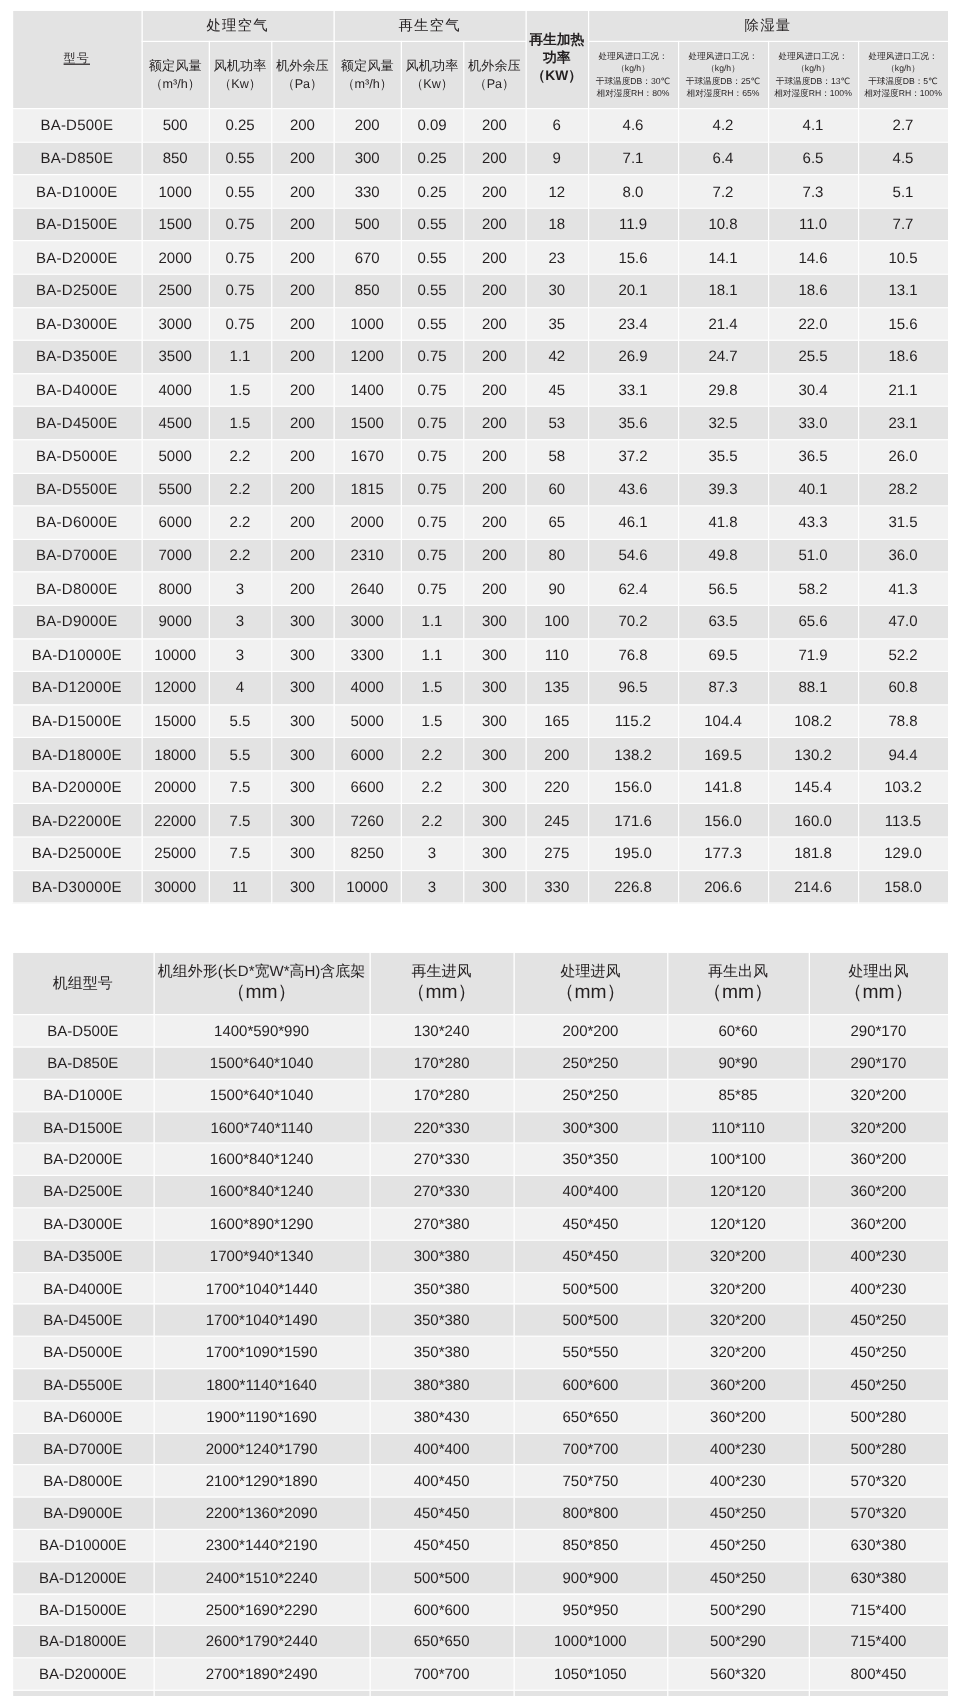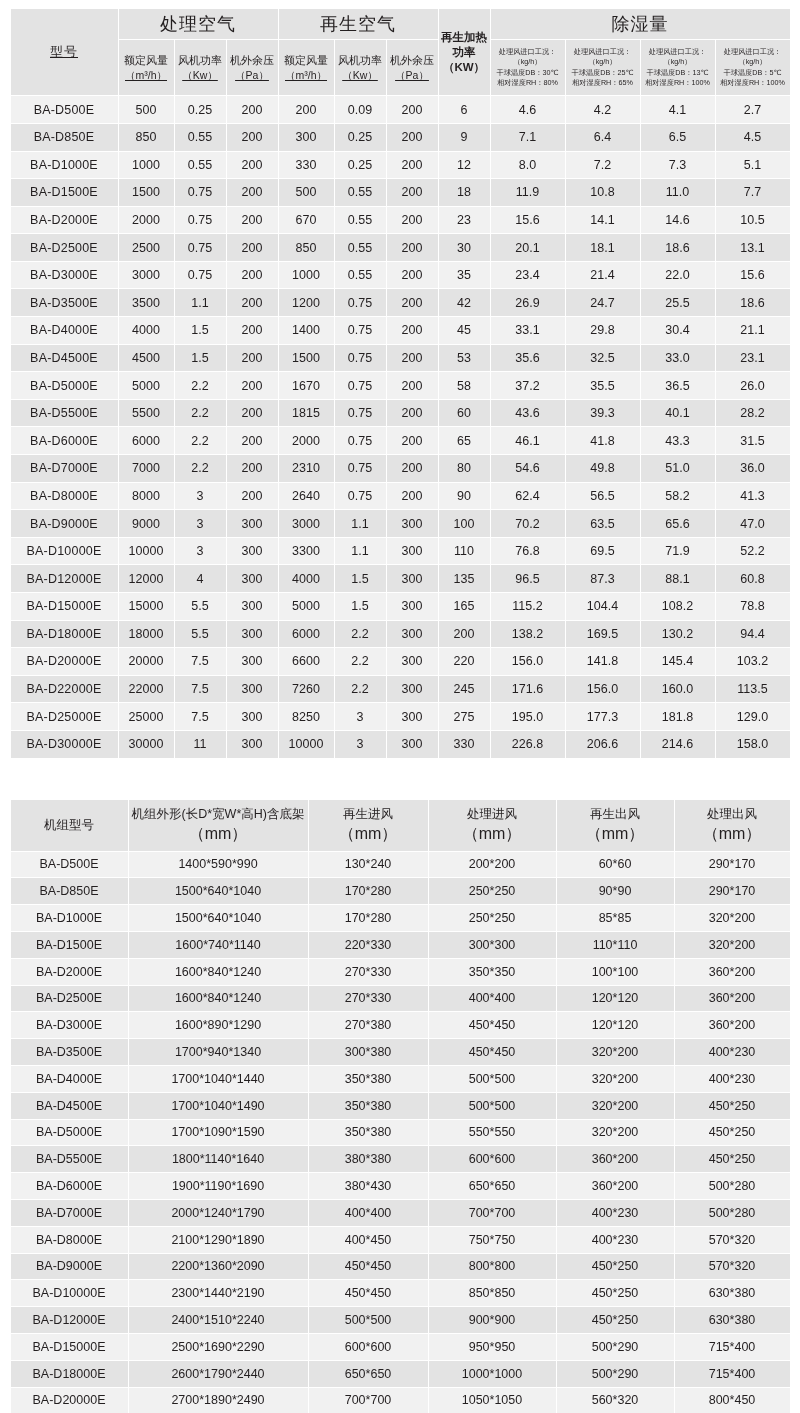--- a/index.html
+++ b/index.html
@@ -30,35 +30,35 @@
     color: #231f20;
   }
   
   .t1 thead th {
     background: #e3e3e3;
     font-size: 11.5px;
     line-height: 1.35;
     padding: 3px 2px;
   }
   .t1 thead th.model {
-    font-size: 13px;
+    font-size: 10px;
     letter-spacing: 1px;
     text-decoration: underline;
   }
   .t1 thead th.grp {
-    font-size: 18px;
+    font-size: 12px;
     letter-spacing: 1px;
     height: 26px;
   }
   .t1 thead th.sub {
     font-size: 11px;
     height: 48px;
     padding: 13px 1px;
   }
-  .t1 thead th.sub .u { display: block; font-size: 10.5px; text-decoration: underline; }
+  .t1 thead th.sub .u { display: block; font-size: 10.5px; }
   .t1 thead th.tiny {
     font-size: 7.2px;
     line-height: 1.45;
     padding: 2px 2px;
     height: 48px;
     text-align: center;
   }
   .t1 thead th.tiny span { display: block; }
   .t1 thead th.regen {
     font-size: 11.5px;

